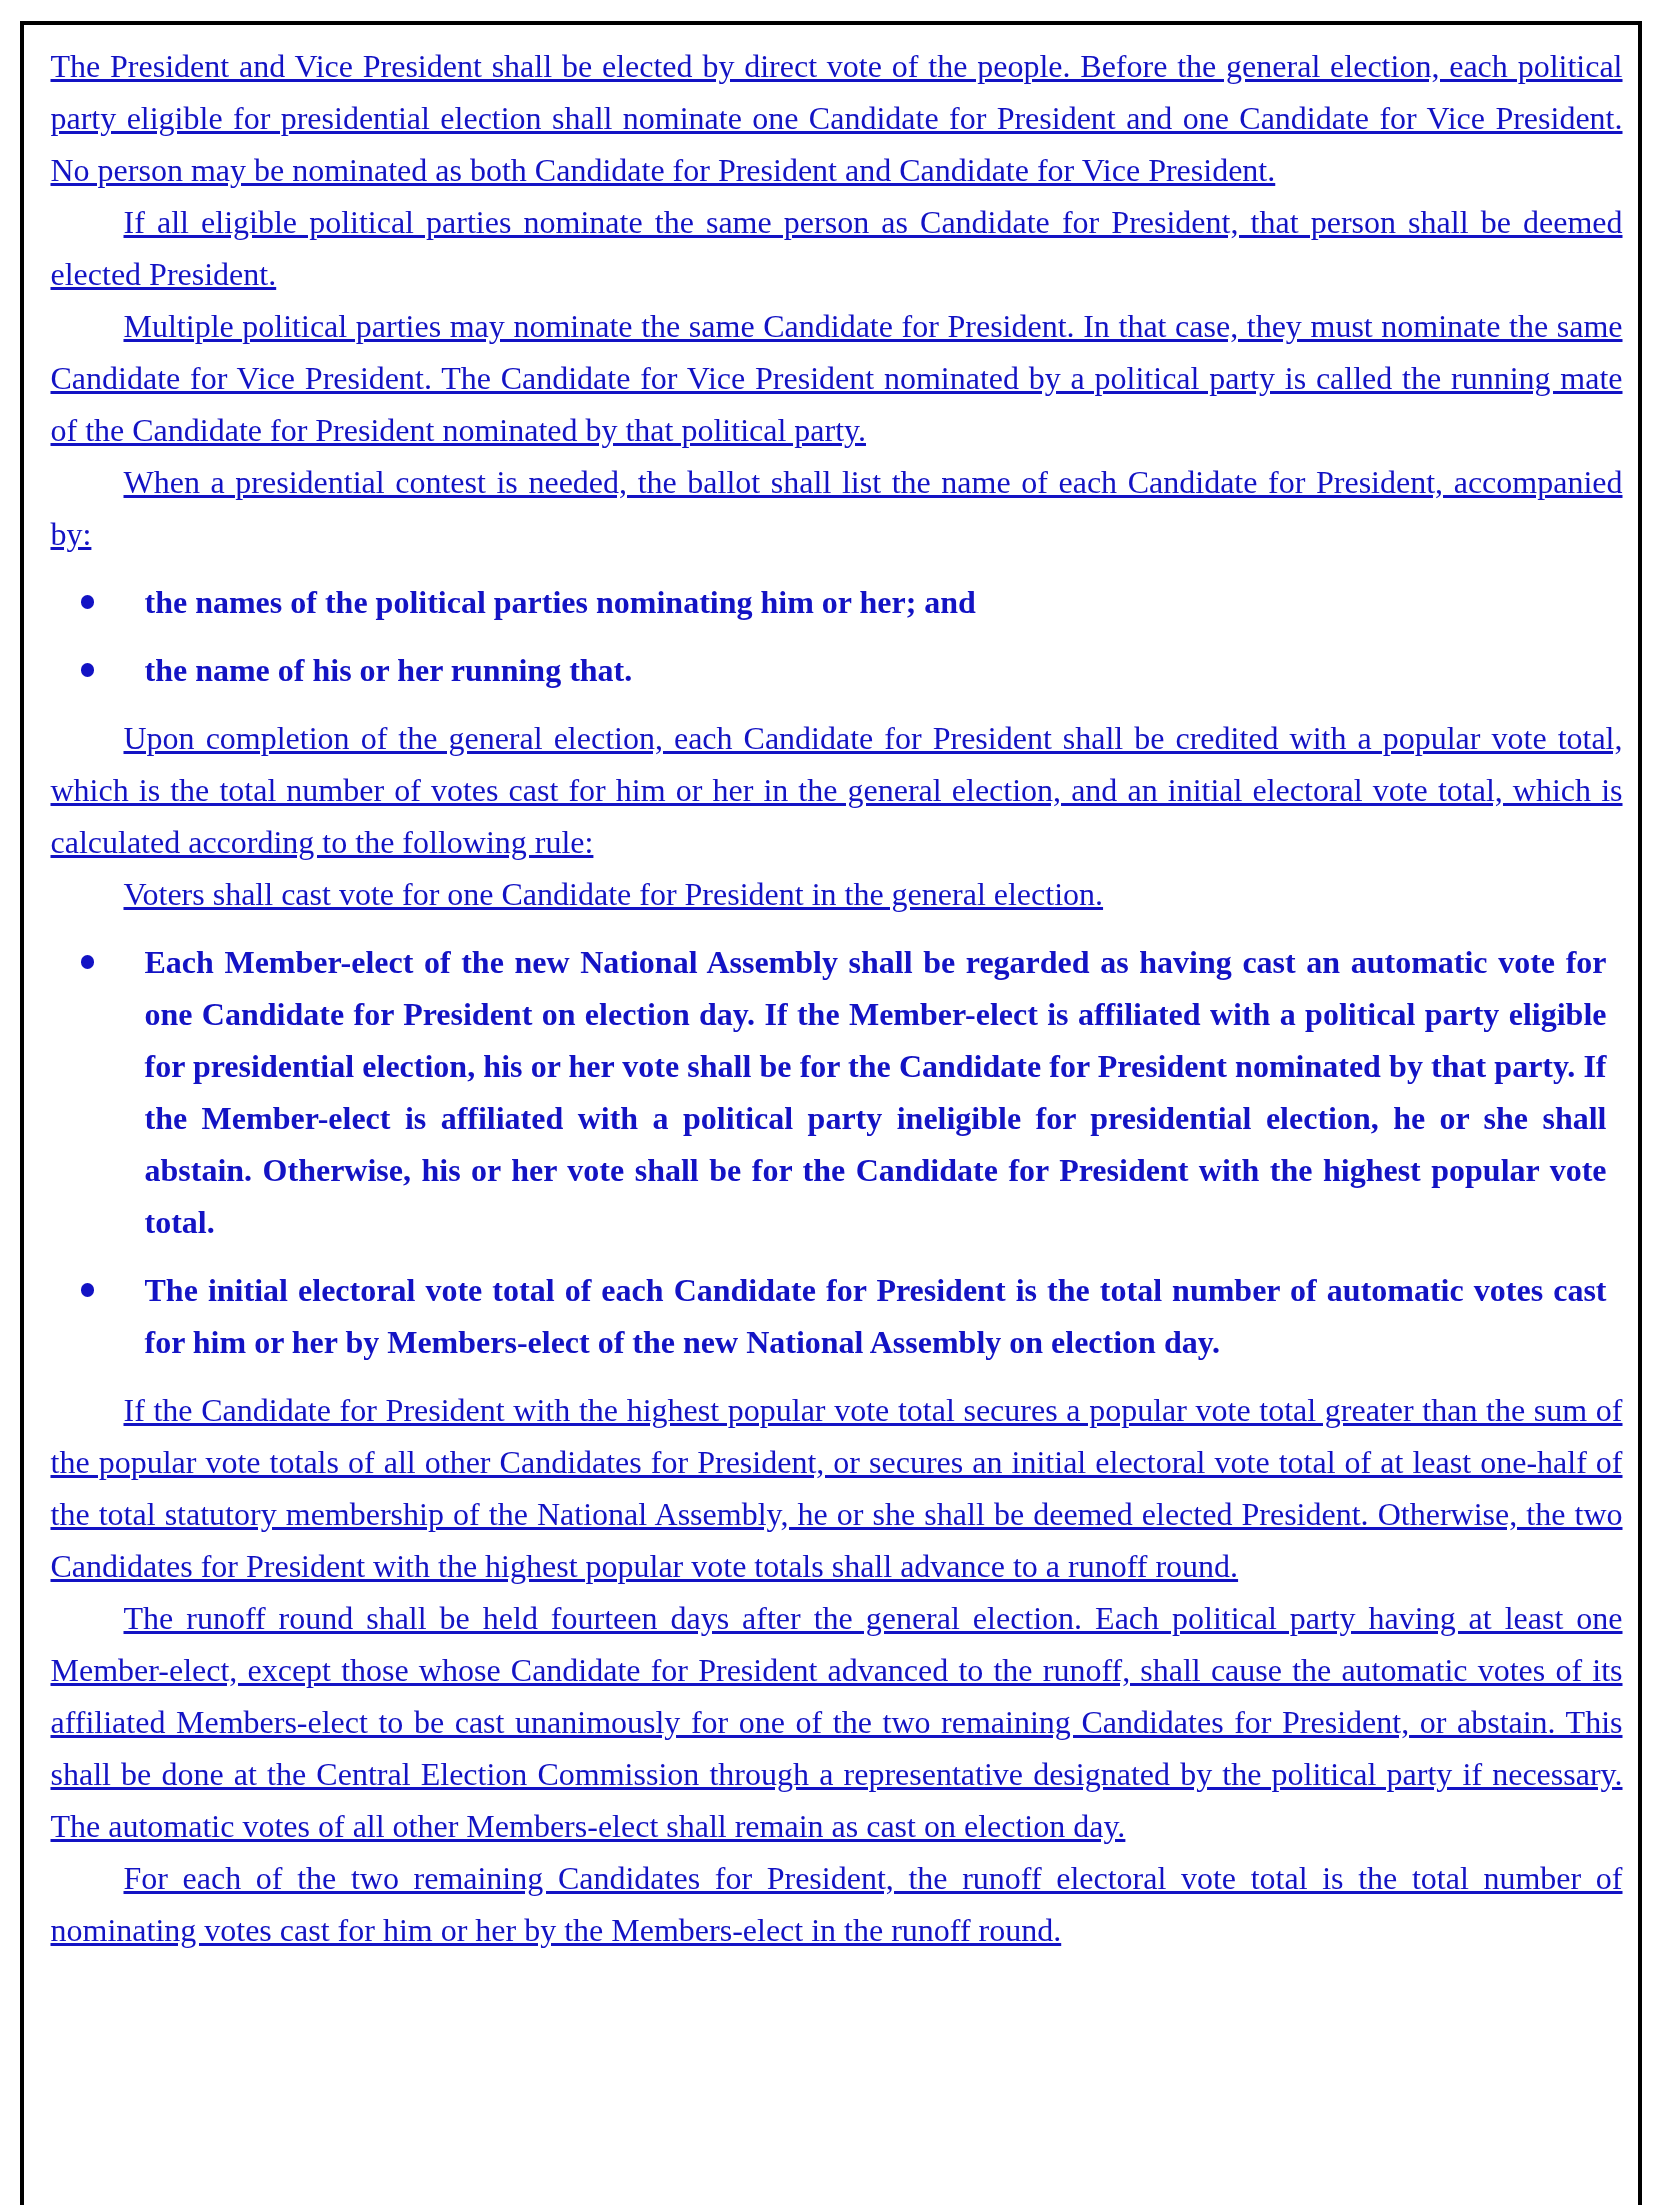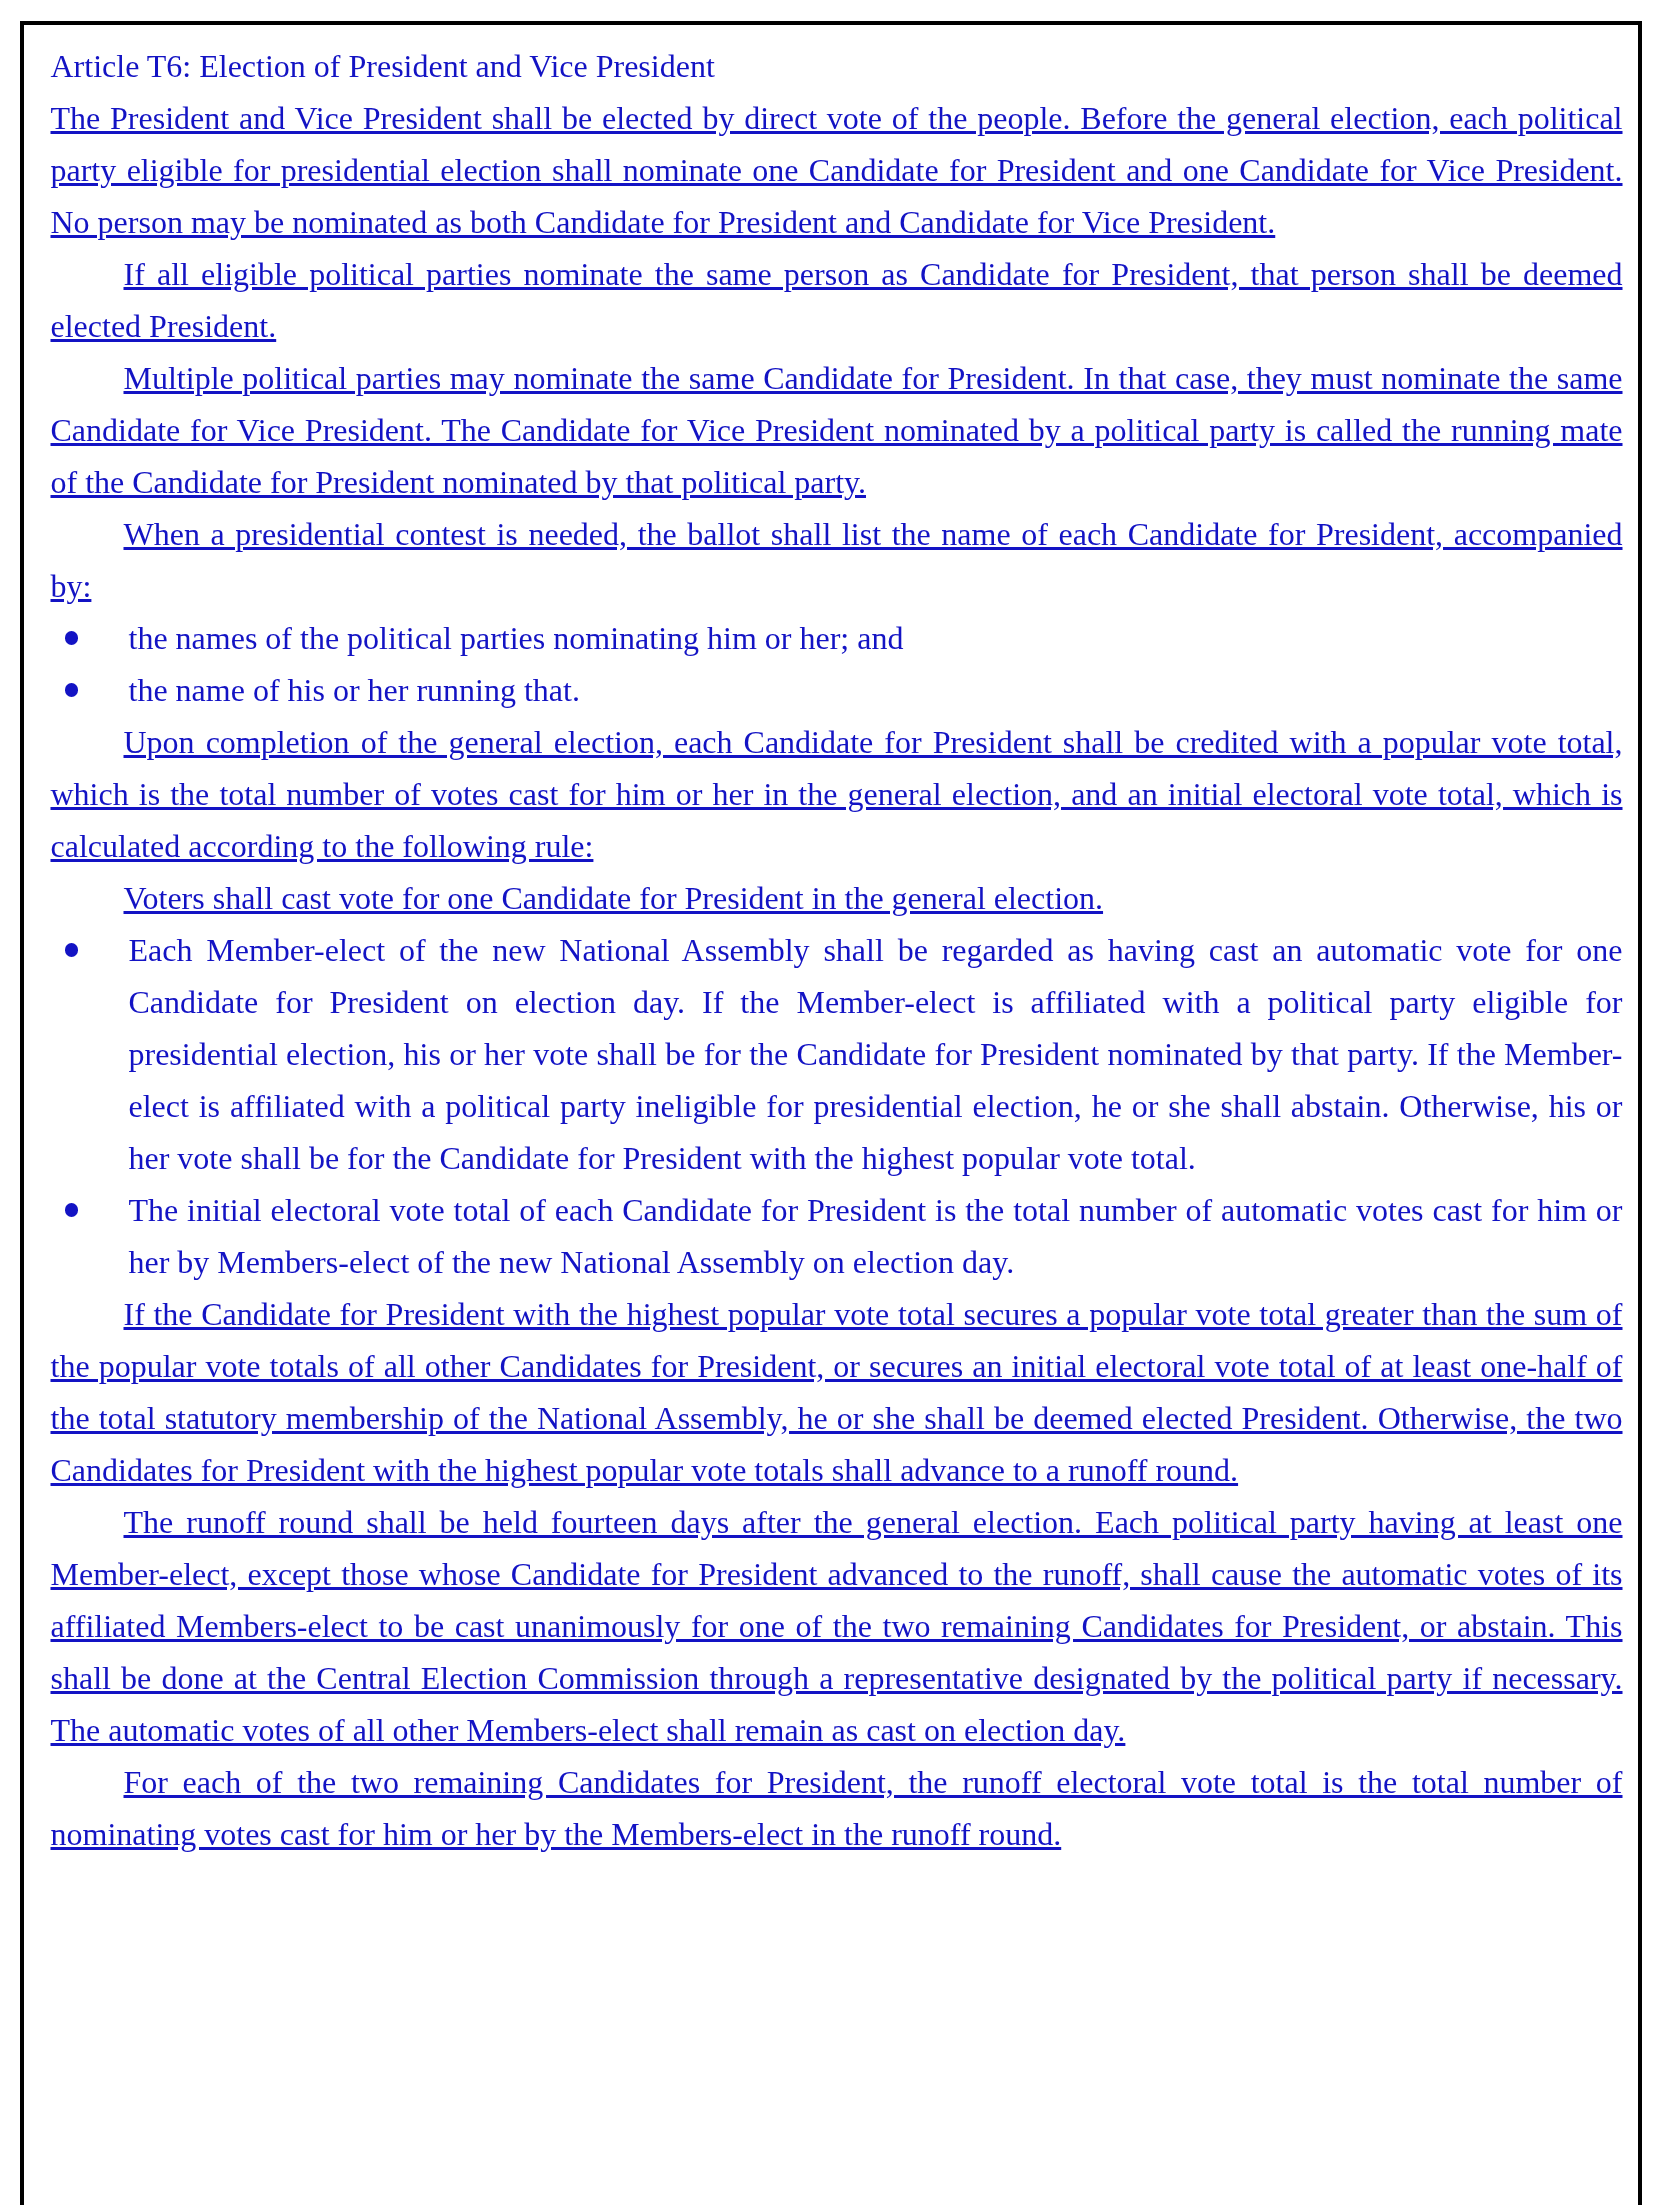--- a/index.html
+++ b/index.html
@@ -48,23 +48,24 @@
     text-align: left;
     text-indent: 0;
   }
   ul.bullets {
     list-style: none;
     margin: 0;
     padding: 0;
   }
   ul.bullets > li {
     position: relative;
-    margin: 0;
+    margin: 16px;
     padding-left: 78px;
     text-align: left;
+    font-weight: bold;
   }
   ul.bullets.justified > li {
     text-align: justify;
   }
   ul.bullets > li .bullet-dot {
     position: absolute;
     left: 14px;
     top: 19.4px;
     width: 13.2px;
     height: 13.2px;
@@ -72,21 +73,20 @@
     background: #1313c4;
     display: block;
   }
 </style>
 </head>
 <body>
 
 <div id="page">
   <div id="doc">
 
-    <p class="title">Article T6: Election of President and Vice President</p>
 
     <p class="para noindent">The President and Vice President shall be elected by direct vote of the people. Before the general election, each political party eligible for presidential election shall nominate one Candidate for President and one Candidate for Vice President. No person may be nominated as both Candidate for President and Candidate for Vice President.</p>
 
     <p class="para">If all eligible political parties nominate the same person as Candidate for President, that person shall be deemed elected President.</p>
 
     <p class="para">Multiple political parties may nominate the same Candidate for President. In that case, they must nominate the same Candidate for Vice President. The Candidate for Vice President nominated by a political party is called the running mate of the Candidate for President nominated by that political party.</p>
 
     <p class="para">When a presidential contest is needed, the ballot shall list the name of each Candidate for President, accompanied by:</p>
 
     <ul class="bullets">

